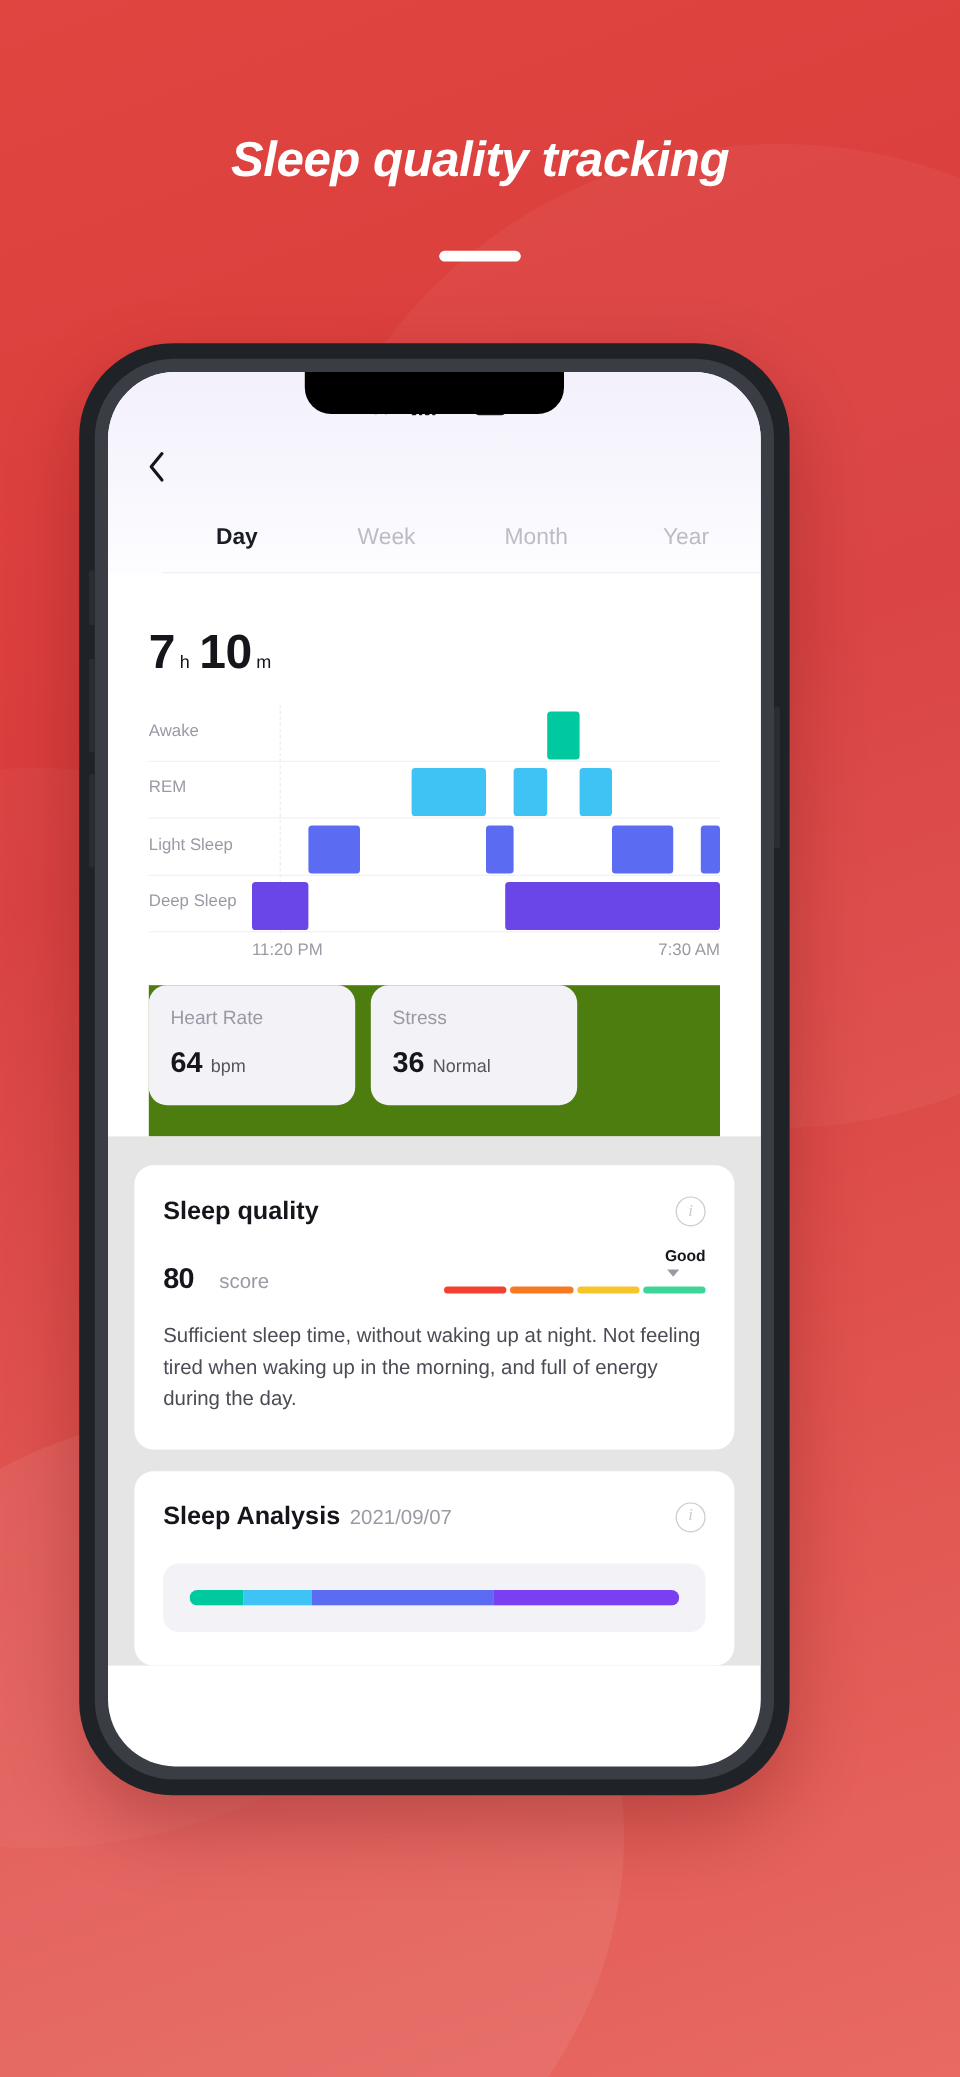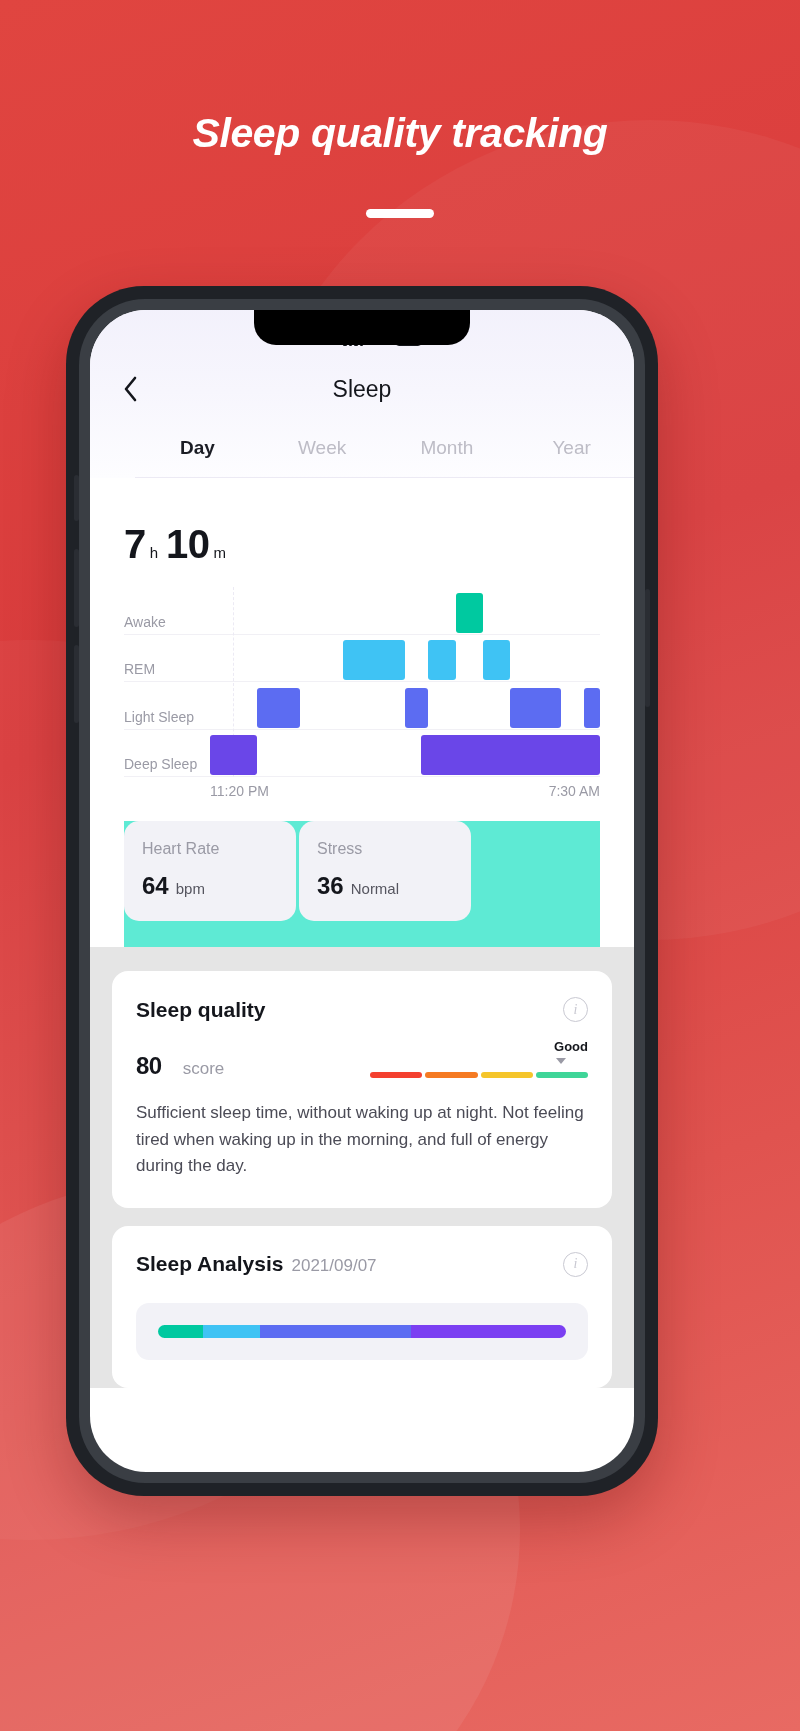--- a/index.html
+++ b/index.html
@@ -153,43 +153,43 @@
     position: relative;
     margin-top: 20px;
     height: 190px;
   }
   .chart-rows { position: absolute; inset: 0; }
   .chart-row {
     position: absolute; left: 0; right: 0; height: 47.5px;
     border-bottom: 1px solid #f1f0f5;
   }
   .chart-row .row-label {
-    position: absolute; left: 0; bottom: 4px;
+    position: absolute; left: 0; bottom: 18px;
     font-size: 14px; color: #9a9aa5;
   }
   #plot {
     position: absolute; left: 86px; right: 0; top: 0; bottom: 0;
   }
   #plot .vline {
     position: absolute; left: 0; top: 0; bottom: 0; width: 1px;
     border-left: 1px dashed #eceaf4;
   }
   .seg { position: absolute; border-radius: 3px; }
 
   #axis {
     display: flex; justify-content: space-between;
     margin-top: 6px; padding-left: 86px;
     font-size: 14px; color: #9a9aa5;
   }
 
   
   #metric-cards {
-    display: flex; gap: 3px;
+    display: flex; gap: 13px;
     margin-top: 22px; padding: 0 0 26px 0;
-    background: #5eead4;
+    background: #4d7c0f;
   }
   .metric-card {
     flex: 0 0 auto;
     width: 172px; height: 100px;
     background: #f2f2f7; border-radius: 15px;
     padding: 19px 18px;
   }
   .metric-card .m-label { font-size: 16px; color: #9a9aa5; }
   .metric-card .m-value { margin-top: 14px; display: flex; align-items: baseline; }
   .metric-card .m-num { font-size: 24px; font-weight: bold; color: #14161c; }
@@ -289,21 +289,20 @@
               </span>
           </div>
         </div>
 
         <div id="nav-bar">
           <div id="back-btn">
             <svg width="15" height="26" viewBox="0 0 15 26">
               <path d="M12 2 L3 13 L12 24" stroke="#14161c" stroke-width="2.6" fill="none" stroke-linecap="round" stroke-linejoin="round"></path>
             </svg>
           </div>
-          <div id="nav-title">Sleep</div>
         </div>
 
         <div id="tabs">
           <div class="tab active">Day</div>
           <div class="tab">Week</div>
           <div class="tab">Month</div>
           <div class="tab">Year</div>
         </div>
       </div>
 

